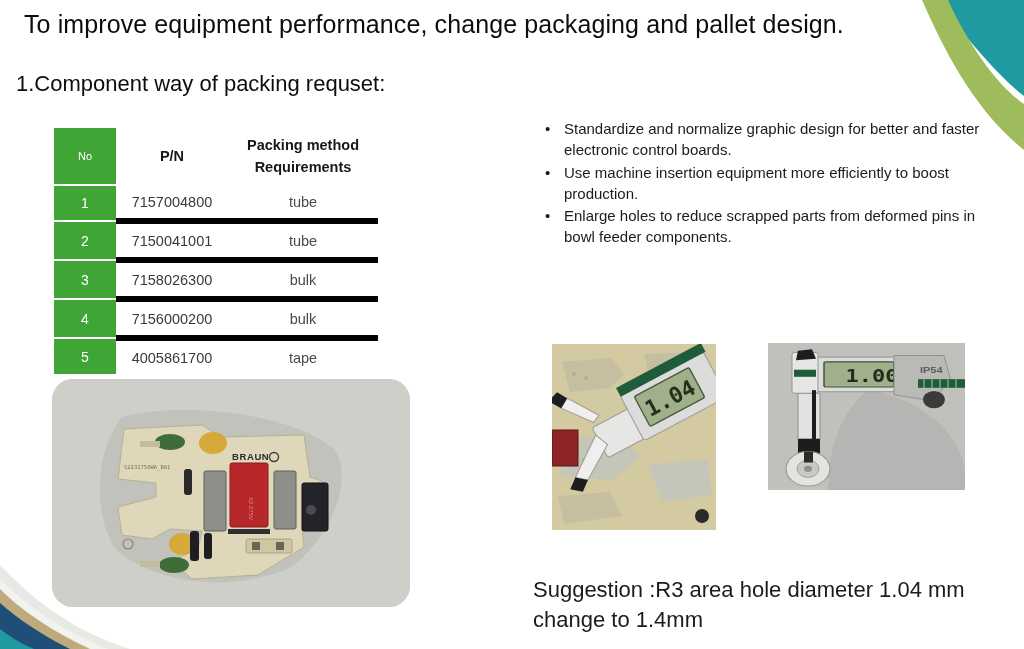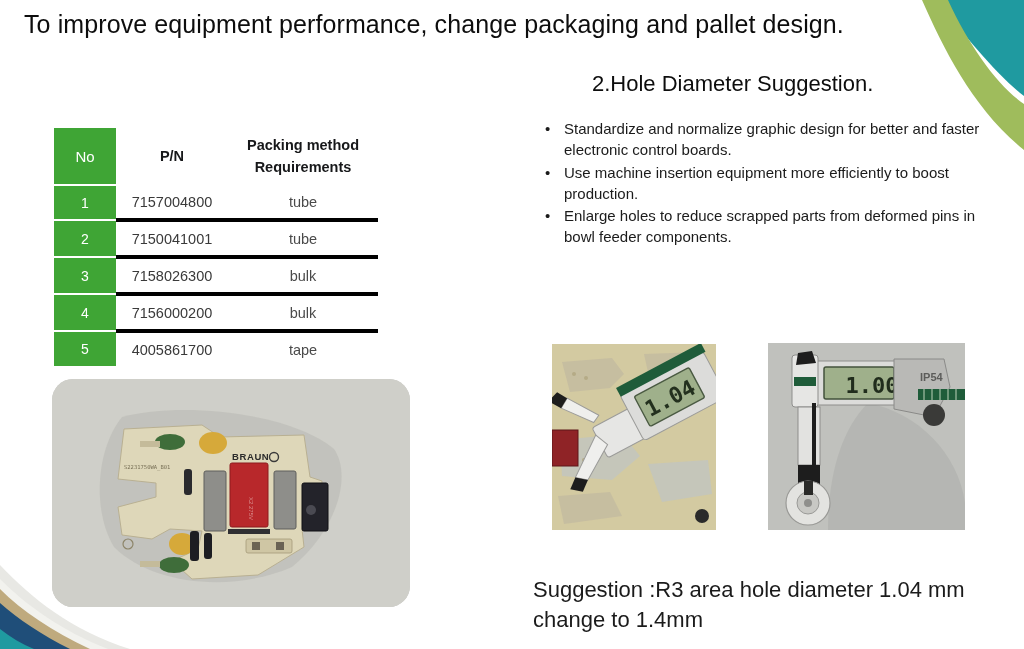--- a/index.html
+++ b/index.html
@@ -58,21 +58,21 @@
     padding: 0;
     vertical-align: middle;
   }
   .col-no    { width: 62px; }
   .col-pn    { width: 112px; }
   .col-pack  { width: 150px; }
 
   .th-no {
     background: #3FA535;
     color: #ffffff;
-    font-size: 15px;
+    font-size: 11px;
     font-weight: normal;
     text-align: center;
     height: 56px;
     border-bottom: 2px solid #ffffff;
   }
   .th-pn, .th-pack {
     color: #17181a;
     font-size: 14.5px;
     font-weight: bold;
     text-align: center;
@@ -86,21 +86,21 @@
     text-align: center;
     height: 33px;
     border-bottom: 2px solid #ffffff;
   }
   .td-no.last { border-bottom: none; }
   .td-pn, .td-pack {
     color: #3a3a3a;
     font-size: 14.5px;
     text-align: center;
     height: 33px;
-    border-bottom: 4px solid #000000;
+    border-bottom: 6px solid #000000;
   }
   .td-pack { color: #4a4a4a; }
   tr.last-row .td-pn, tr.last-row .td-pack { border-bottom: none; }
 
   
   #bullet-list {
     position: absolute;
     left: 540px;
     top: 118px;
     width: 450px;
@@ -135,21 +135,21 @@
     color: #1b1b1b;
   }
 
   
   .photo {
     position: absolute;
     overflow: hidden;
   }
   #photo-pcb       { left: 52px;  top: 379px; width: 358px; height: 228px; border-radius: 21px; }
   #photo-caliper-1 { left: 552px; top: 344px; width: 164px; height: 186px; }
-  #photo-caliper-2 { left: 768px; top: 343px; width: 197px; height: 187px; }
+  #photo-caliper-2 { left: 768px; top: 343px; width: 197px; height: 147px; }
   .photo svg { display: block; width: 100%; height: 100%; }
 </style>
 </head>
 <body>
 
 <div id="slide">
 
   <svg id="deco-tr" class="deco-svg" viewBox="0 0 120 150" preserveAspectRatio="none">
     <path d="M120 0 L120 96 C 96 78 60 36 34 0 Z" fill="#1F9AA0"></path>
     <path d="M120 104 L120 150 C 70 110 40 50 18 0 L 44 0 C 66 48 94 86 120 104 Z" fill="#9FBC5C"></path>
@@ -158,21 +158,21 @@
   <svg id="deco-bl" class="deco-svg" viewBox="0 0 140 90" preserveAspectRatio="none">
     <path d="M0 90 L0 6 C 30 38 72 72 130 90 Z" fill="#E8E8E4"></path>
     <path d="M0 90 L0 20 C 26 46 62 72 108 90 Z" fill="#F2F2EE"></path>
     <path d="M0 90 L0 30 C 22 52 52 72 90 90 Z" fill="#BFAA7E"></path>
     <path d="M0 90 L0 44 C 18 60 42 76 70 90 Z" fill="#1F4E79"></path>
     <path d="M0 90 L0 70 C 10 78 22 85 34 90 Z" fill="#1F9AA0"></path>
   </svg>
 
   <div class="slide-title">To improve equipment performance, change packaging and pallet design.</div>
 
-  <div class="section-heading" id="heading-right">2.Hole Diameter  Suggestion.</div>
+  <div class="section-heading" id="heading-left">1.Component way of packing requset:</div>
 
   <table id="packing-table">
     <colgroup>
       <col class="col-no">
         <col class="col-pn">
         <col class="col-pack">
     </colgroup>
     <thead>
       <tr>
         <th class="th-no">No</th>

